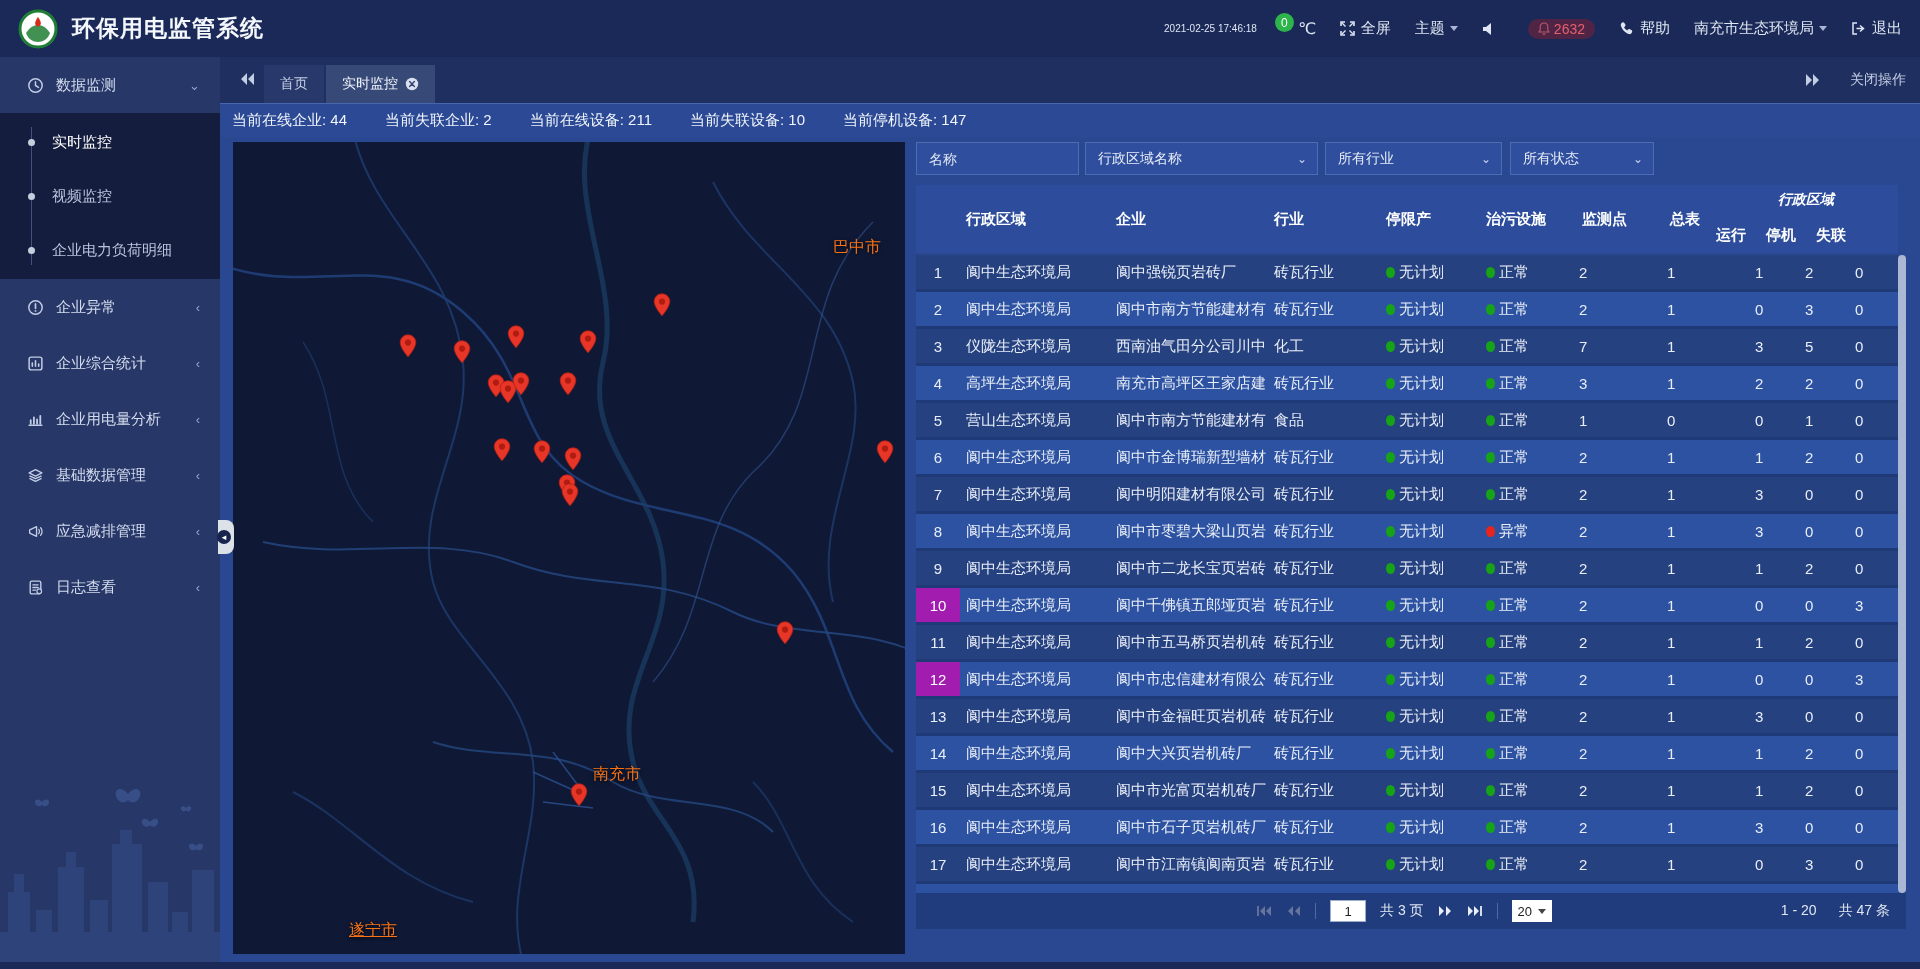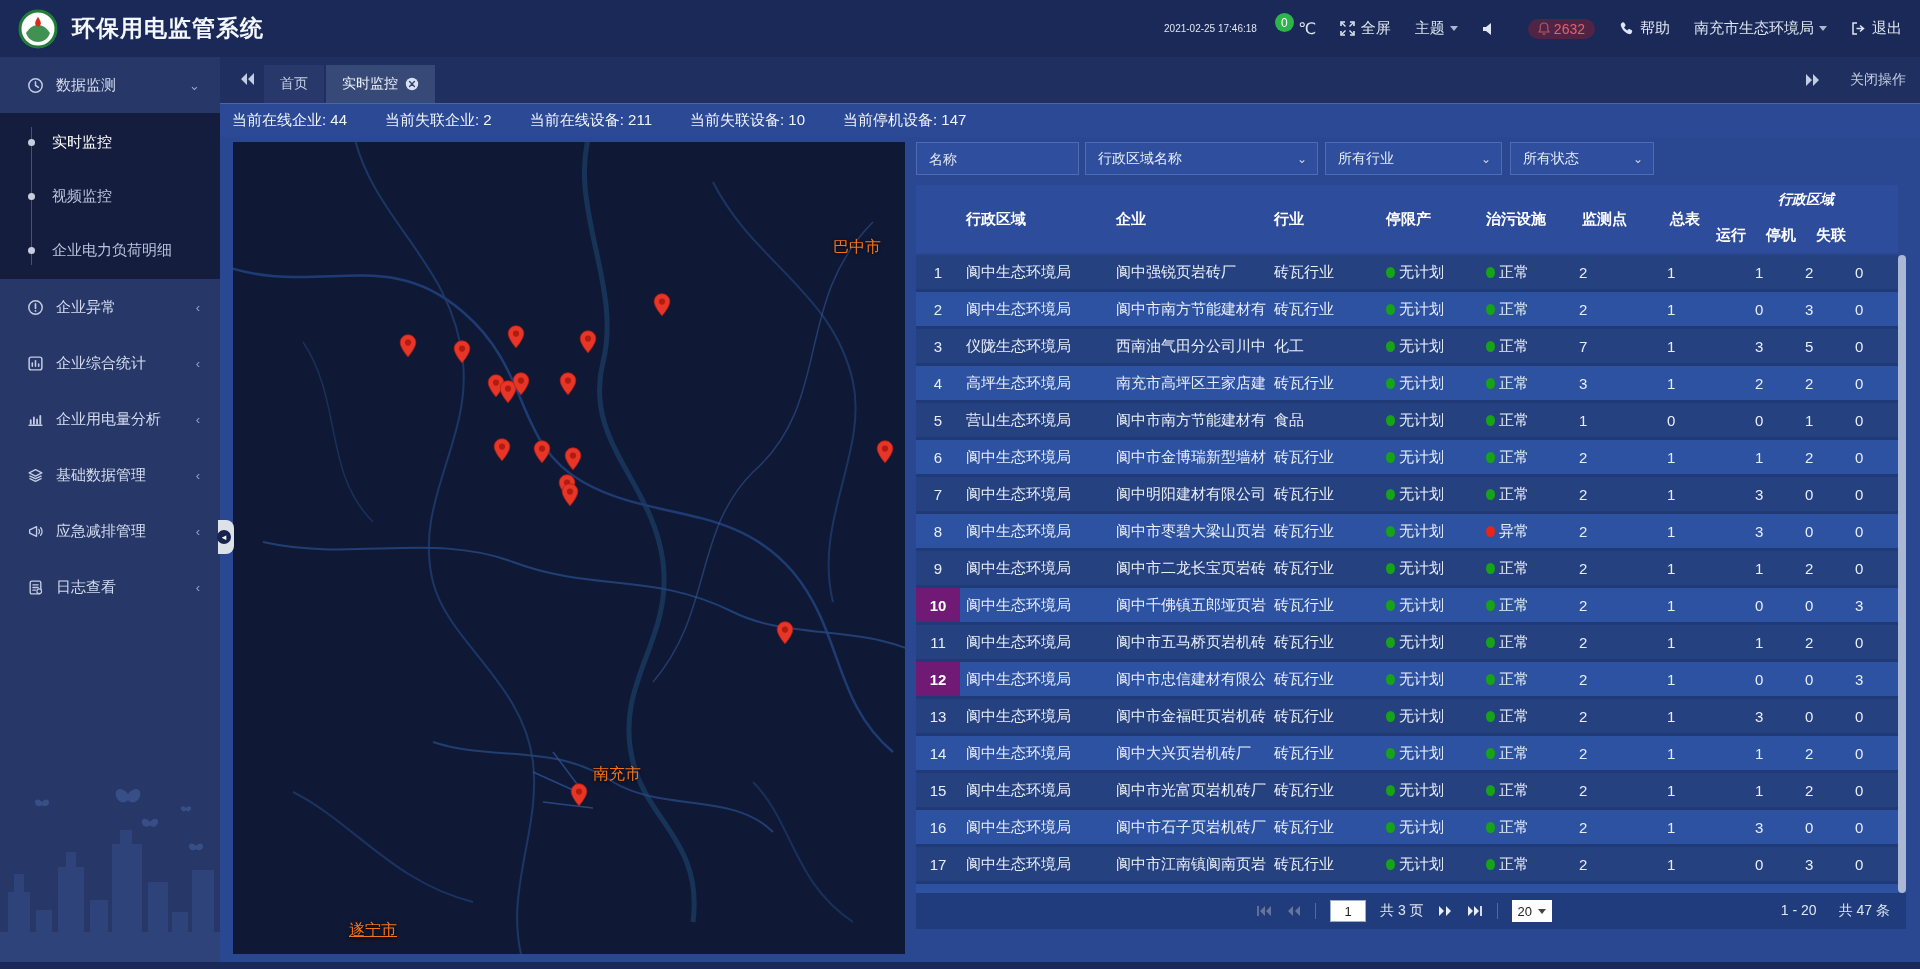--- a/index.html
+++ b/index.html
@@ -97,21 +97,21 @@
   .group-cols span { font-size:15px; font-weight:600; padding-left:2px; }
 
   .tbody { position:absolute; left:0; top:113px; width:982px; height:638px; overflow:hidden; background:#1f3a77; }
   .trow { height:34px; margin-bottom:3px; color:#e8eef8; font-size:15px; }
   .trow.dark { background:#26417f; }
   .trow.light { background:#2d52a1; }
   .c { display:flex; align-items:center; overflow:hidden; white-space:nowrap; }
   .c.txt { padding-left:6px; }
   .c.numv { padding-left:3px; }
   .c.rownum { justify-content:center; }
-  .c.rownum.sel { background:#701a75; color:#fff;font-weight:bold; }
+  .c.rownum.sel { background:#a21caf; color:#fff; }
   .dot { width:9px; height:11px; border-radius:50%; margin-right:4px; flex:0 0 auto; }
 
   .vscroll { position:absolute; right:0; top:113px; width:8px; height:638px; background:#2a4792; }
   .vscroll .thumb { width:8px; height:100%; border-radius:4px; background:#aab8d6; }
 
   
   .pagebar { position:absolute; left:0; top:751px; width:990px; height:36px; background:#203c7c;
     display:flex; align-items:center; color:#dfe6f3; font-size:14px; }
   .pg-center { position:absolute; left:340px; display:flex; align-items:center; gap:14px; }
   .pg-ico { display:inline-flex; cursor:pointer; }

